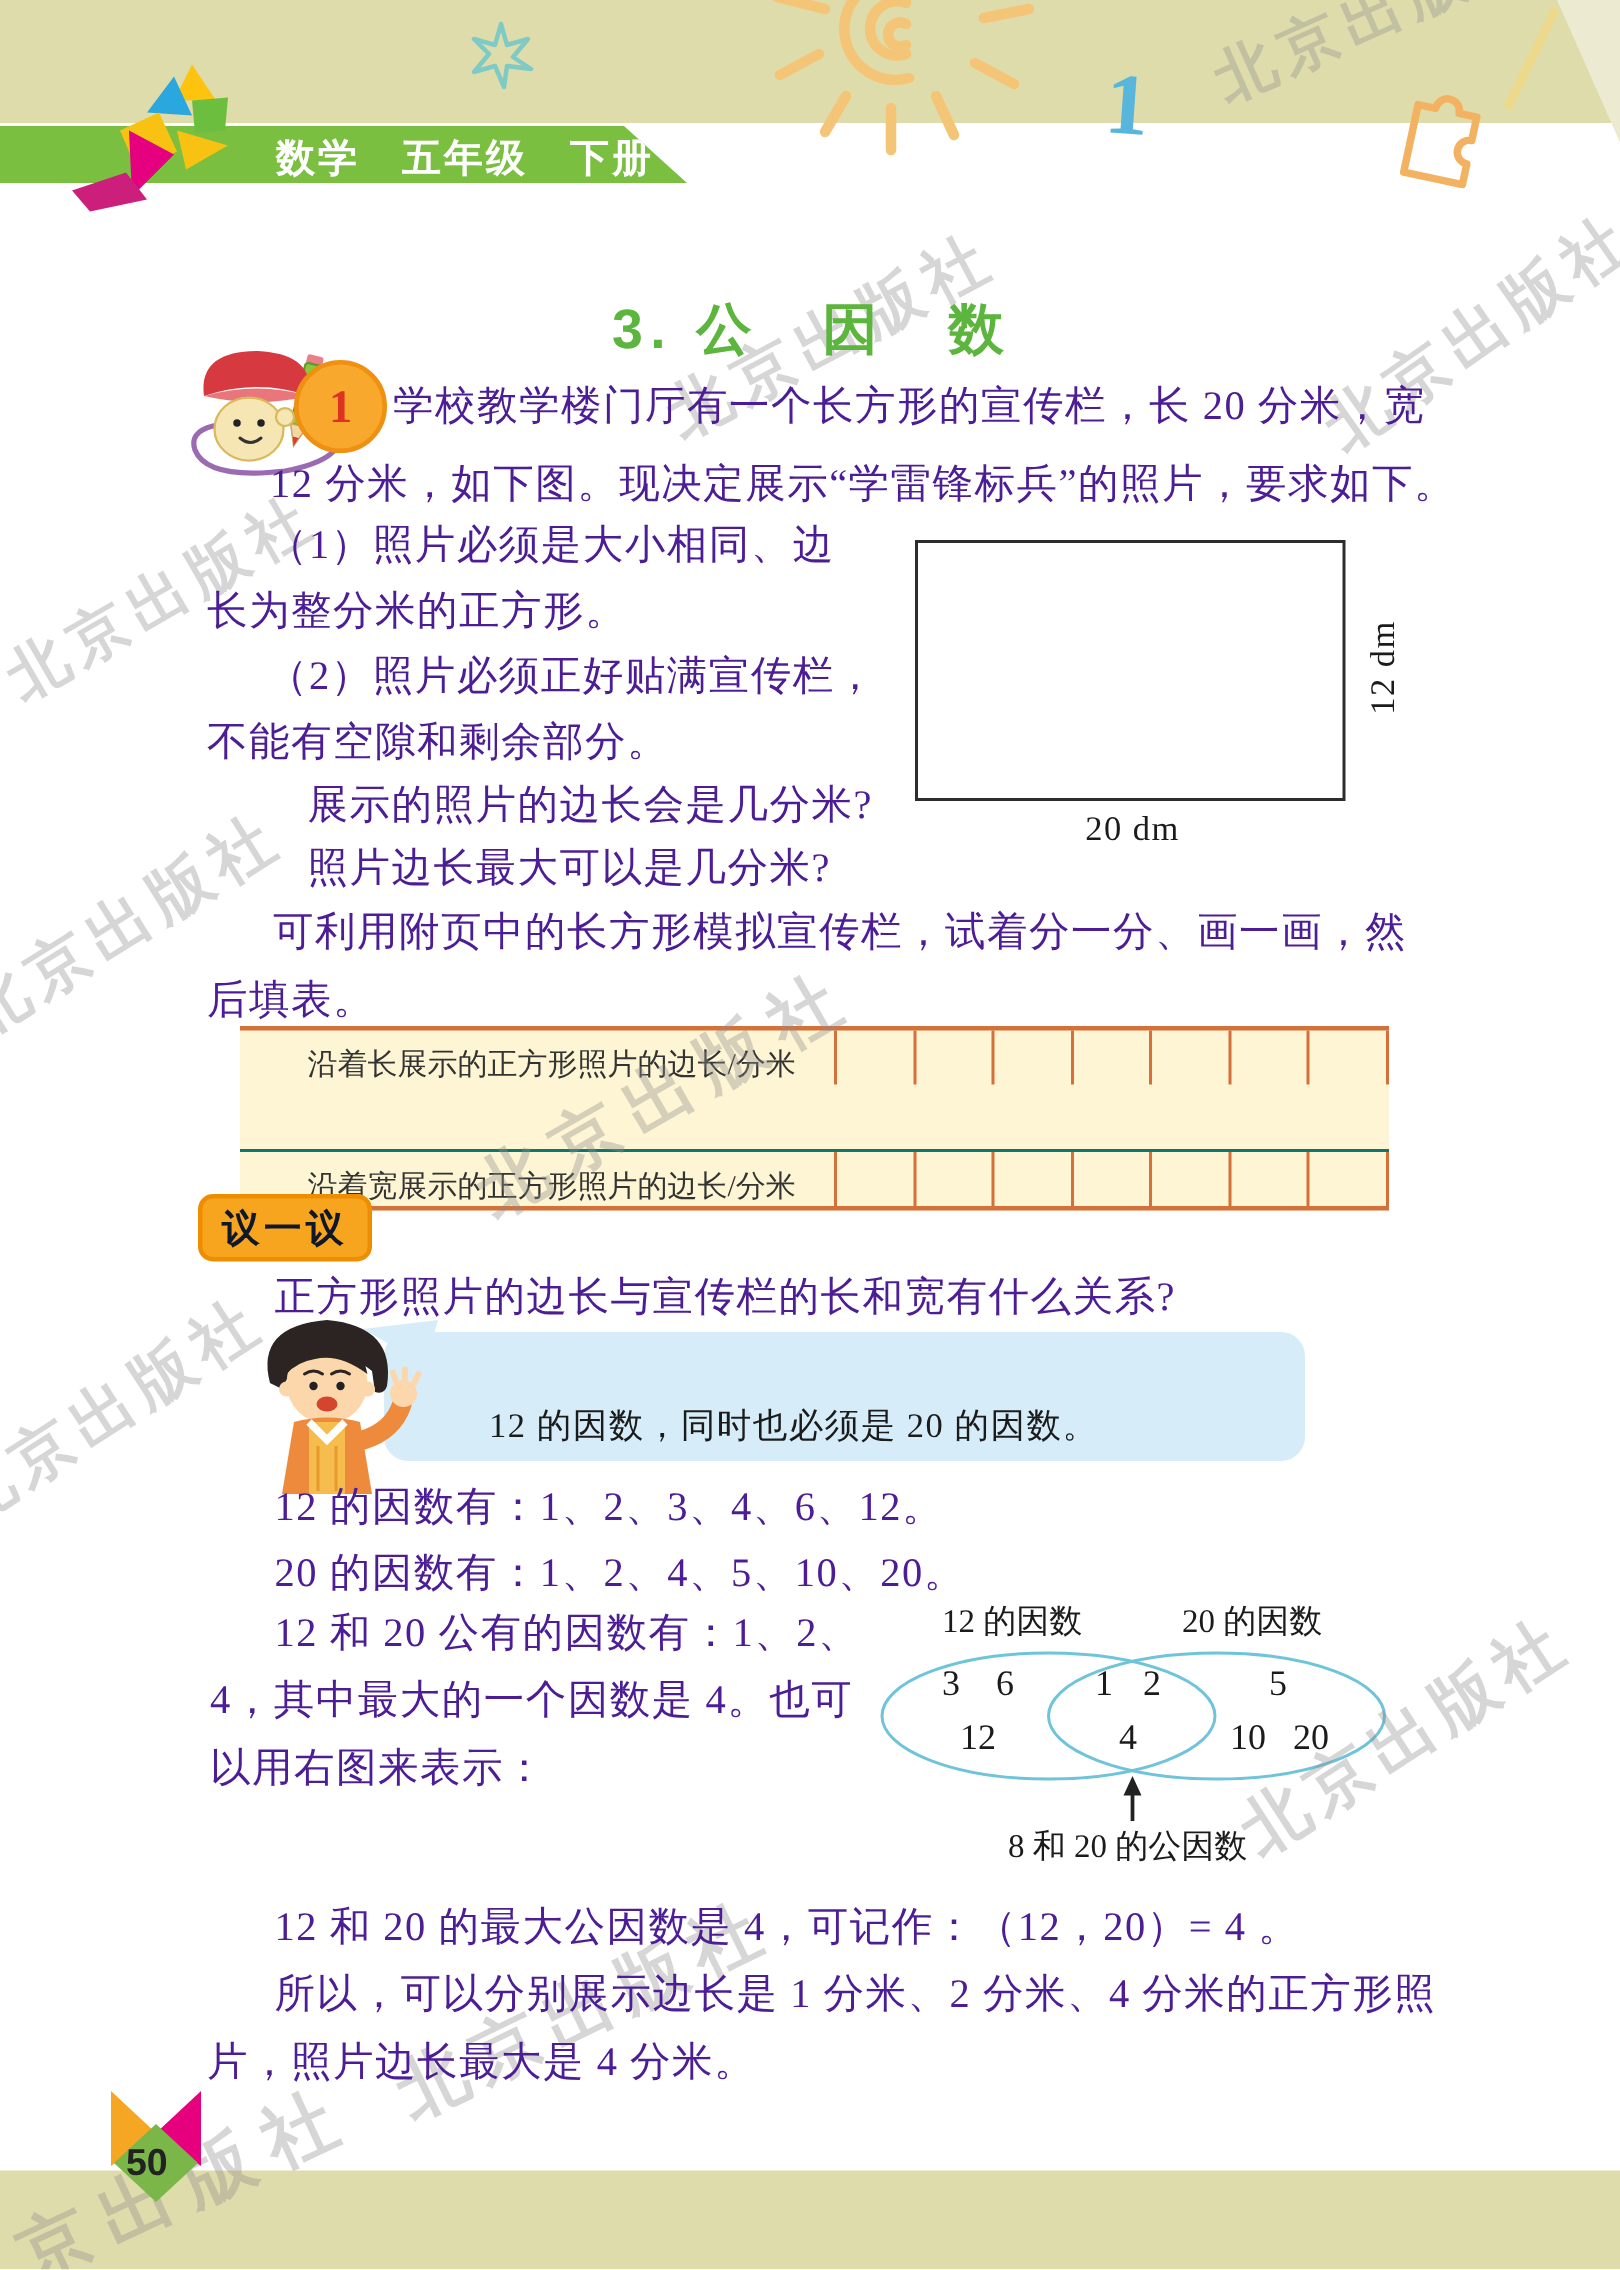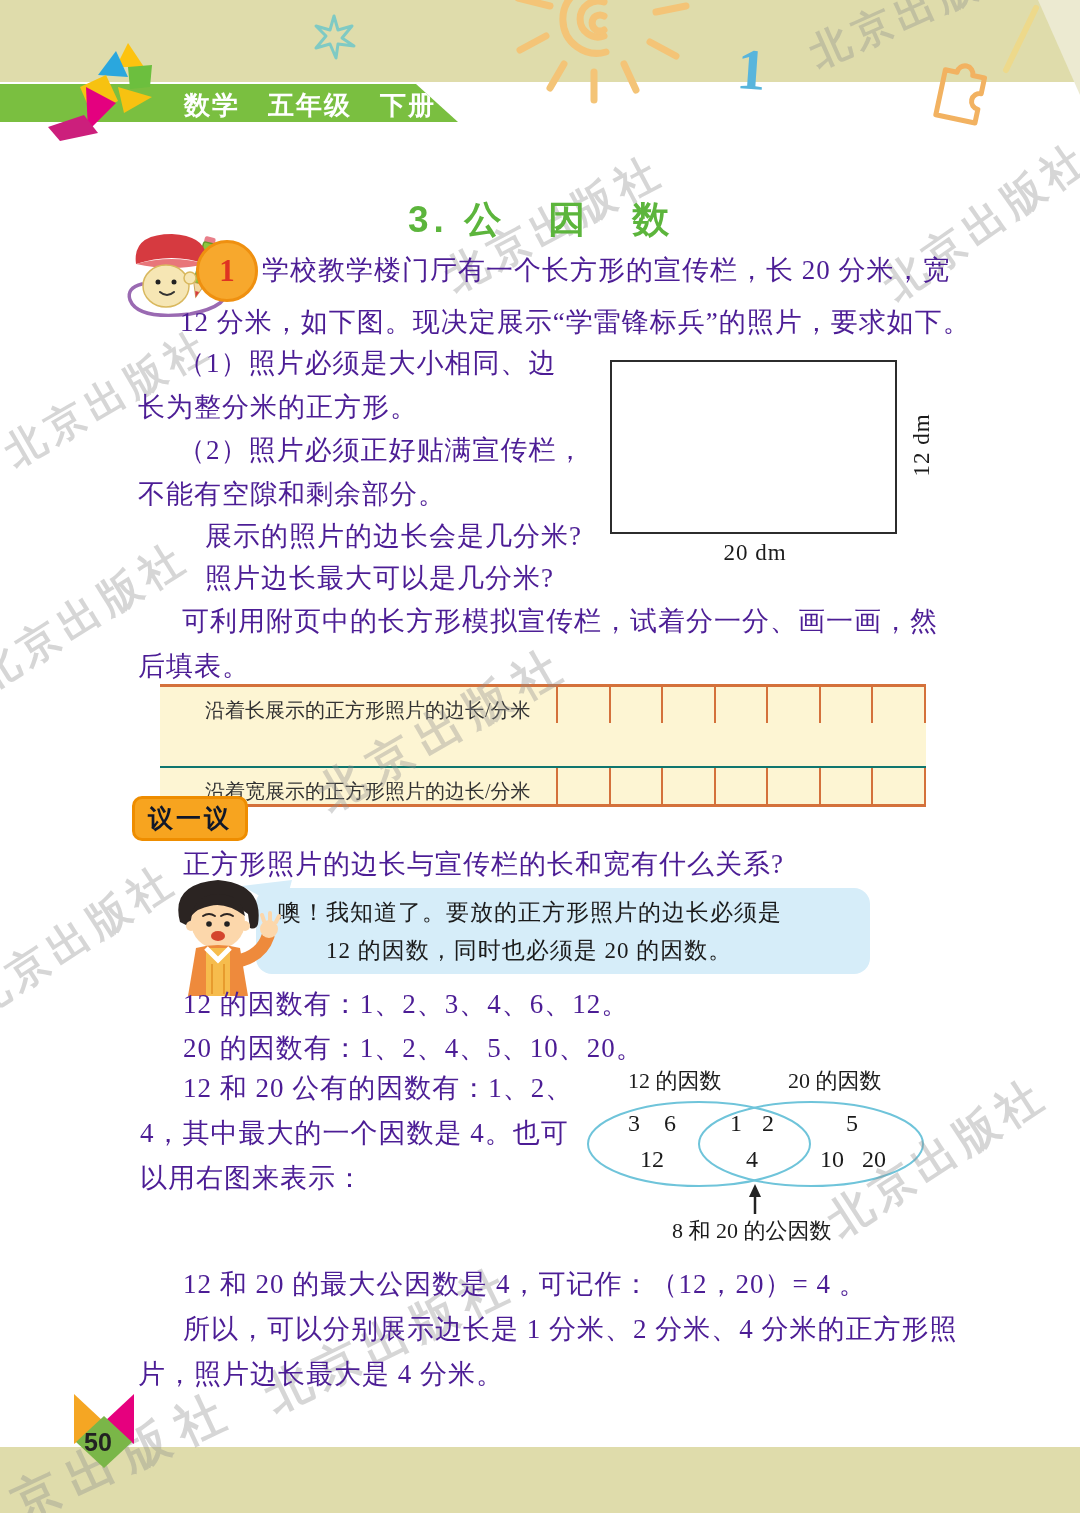--- a/index.html
+++ b/index.html
@@ -215,21 +215,20 @@
     </div>
   </div>
 
   <div class="dbadge">议一议</div>
   <div class="t" style="left:183px;top:846px">正方形照片的边长与宣传栏的长和宽有什么关系?</div>
 
   <svg class="abs" style="left:240px;top:878px;z-index:2" width="56" height="34" viewBox="0 0 56 34">
     <polygon points="2,8 52,2 44,32" fill="#d6edf9"></polygon>
   </svg>
   <div class="bubble">
-    <div class="bl l1">噢！我知道了。要放的正方形照片的边长必须是</div>
     <div class="bl l2">12 的因数，同时也必须是 20 的因数。</div>
   </div>
   <svg class="abs" style="left:156px;top:868px;z-index:4" width="134" height="134" viewBox="0 0 134 134">
     <path d="M86,92 Q106,86 112,68" stroke="#ee8a3c" stroke-width="13" fill="none" stroke-linecap="round"></path>
     <circle cx="113" cy="61" r="9" fill="#fcd7ab"></circle>
     <line x1="108" y1="53" x2="106" y2="47" stroke="#fcd7ab" stroke-width="4" stroke-linecap="round"></line>
     <line x1="114" y1="52" x2="114" y2="45" stroke="#fcd7ab" stroke-width="4" stroke-linecap="round"></line>
     <line x1="120" y1="54" x2="123" y2="48" stroke="#fcd7ab" stroke-width="4" stroke-linecap="round"></line>
     <path d="M24,54 Q14,16 62,12 Q108,16 102,56 Q100,62 94,60 L92,46 Q70,28 40,42 L32,58 Z" fill="#2b2422"></path>
     <circle cx="62" cy="54" r="27" fill="#fcd7ab"></circle>

